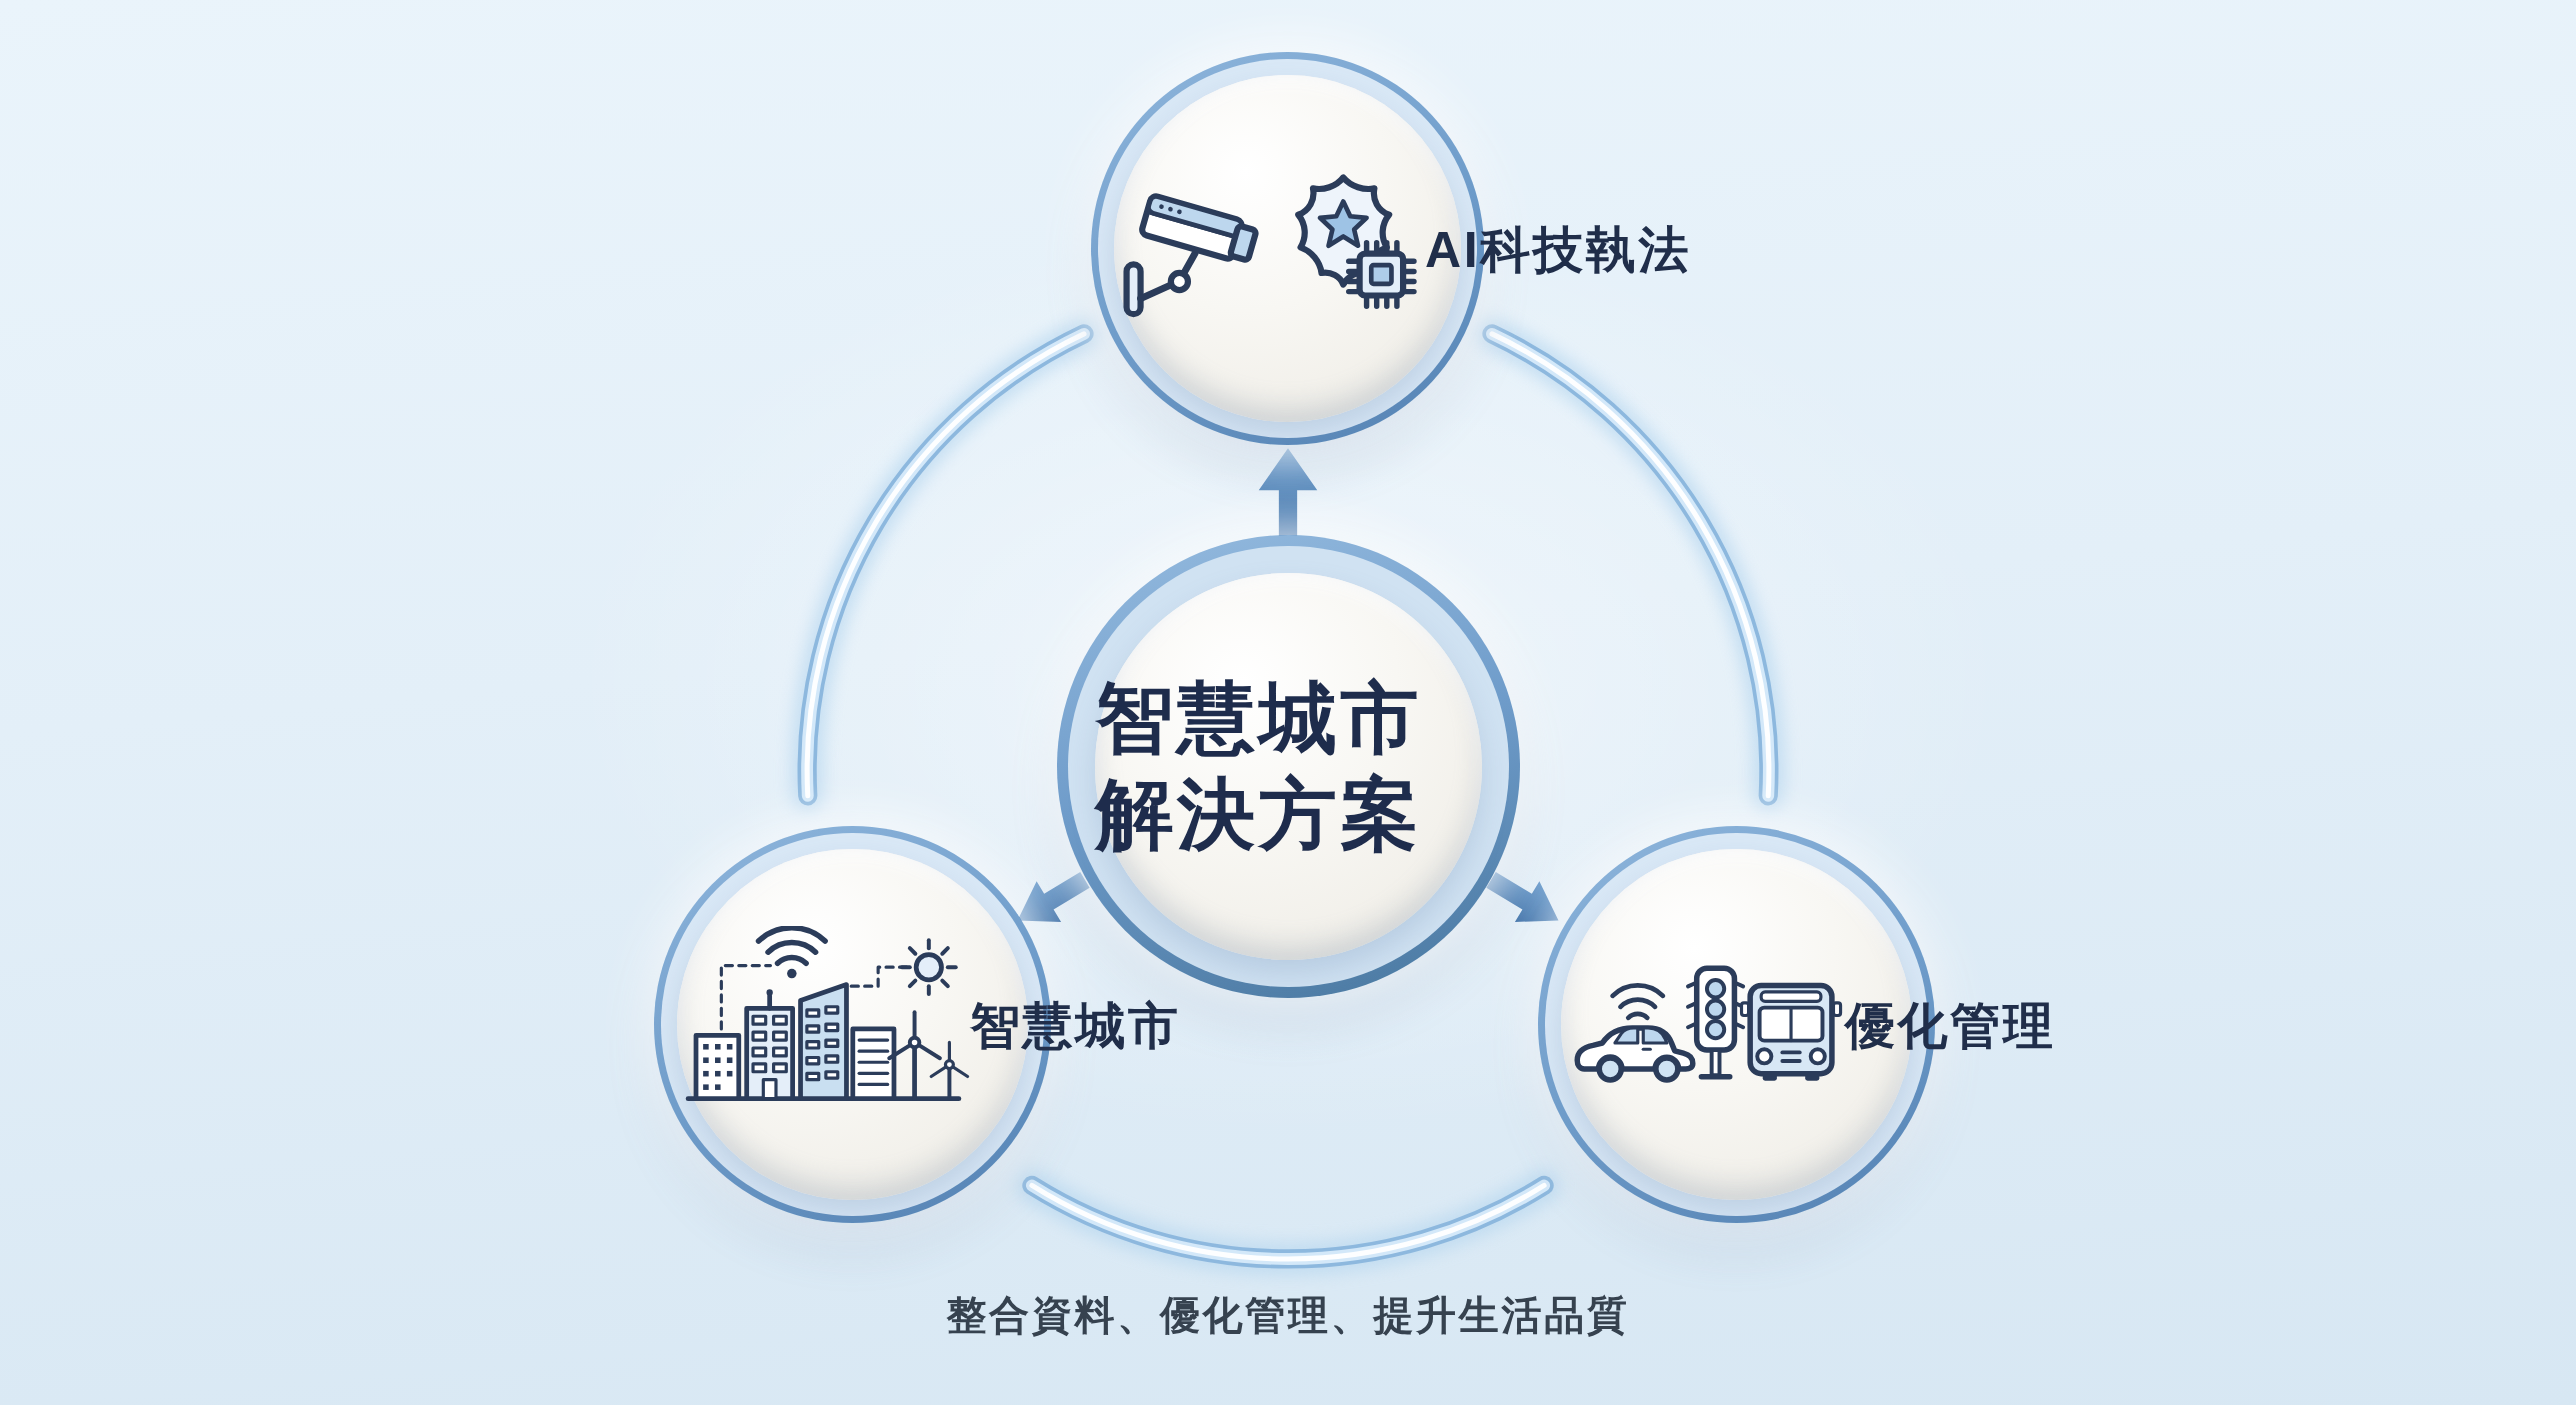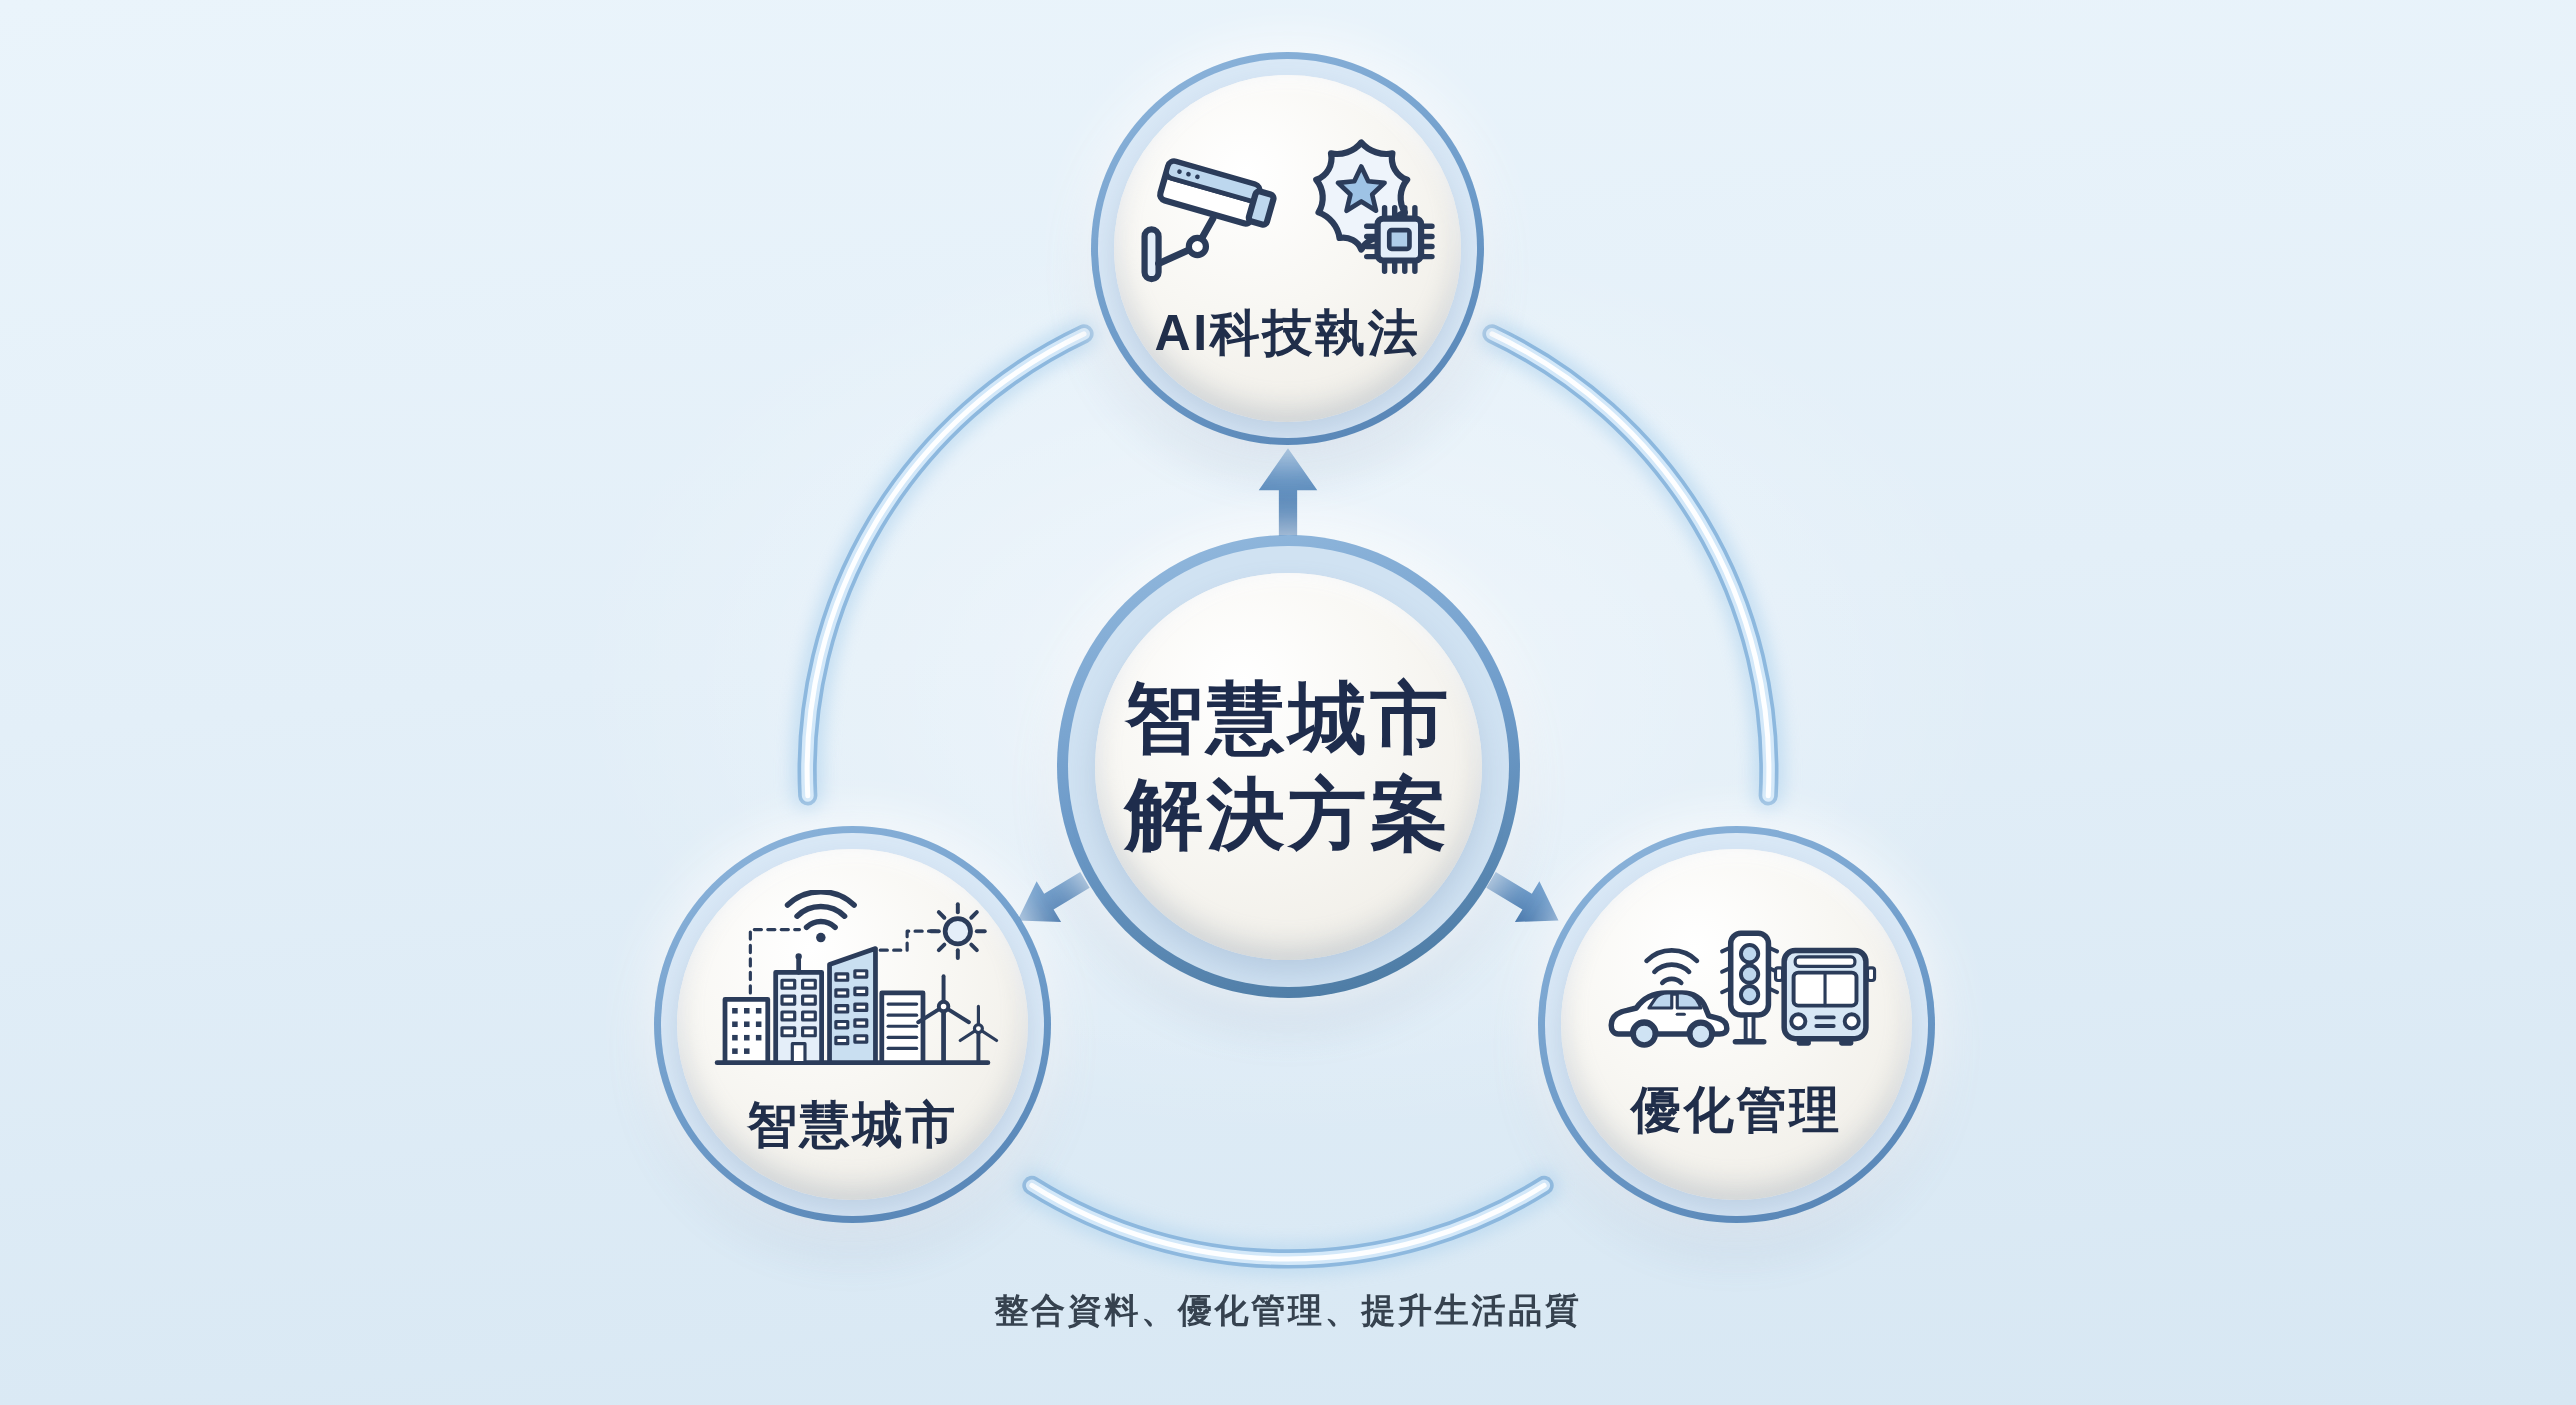--- a/index.html
+++ b/index.html
@@ -27,42 +27,42 @@
     background:linear-gradient(155deg,#8fb6dc 0%,#6e9cca 55%,#5281b3 100%);
     box-shadow:0 0 48px 9.1px rgba(255,255,255,.8), 0 24px 44px rgba(104,140,180,.28);
   }
   .node .gap{width:100%;height:100%;border-radius:50%;box-sizing:border-box;
     background:#d9e8f6;padding:15.6px;}
   .node .inner{
     width:100%;height:100%;border-radius:50%;box-sizing:border-box;
     background:radial-gradient(circle at 38% 28%,#ffffff 0%,#f8f7f3 42%,#f1efe9 76%,#e7e7df 100%);
     box-shadow:inset 0 -12.8px 25.6px rgba(138,152,172,.32), inset 0 9.1px 16.5px rgba(255,255,255,.9),
                0 14.6px 27.4px rgba(108,140,176,.24);
-    display:flex;flex-direction:column;align-items:center;justify-content:center;
+    display:flex;flex-direction:row;align-items:center;
   }
   .node-top{left:1091px;top:52px;width:393px;height:393px;}
   .node-bl {left:654px;top:826px;width:397px;height:397px;}
   .node-br {left:1538px;top:826px;width:397px;height:397px;}
   .node-center{
     left:1057px;top:535px;width:463px;height:463px;padding:11px;
     background:linear-gradient(165deg,#95bbdf 0%,#6f9cca 48%,#48779f 100%);
   }
   .node-center .gap{padding:27.4px;background:#d0e2f2;}
   .icons{display:flex;align-items:center;justify-content:center;}
   .node-label{
     font-size:50px;font-weight:bold;color:#202e4a;letter-spacing:2.7px;margin-top:3.7px;
     white-space:nowrap;
   }
   .center-title{
     text-align:center;font-size:78px;font-weight:bold;color:#1e2c4c;
     line-height:1.22;letter-spacing:3.7px;
   }
   .caption{
     position:absolute;left:0;top:1288px;width:100%;text-align:center;
-    font-size:34px;font-weight:600;color:#36424f;letter-spacing:2.7px;
+    font-size:40px;font-weight:600;color:#36424f;letter-spacing:2.7px;
   }
   .ico{display:block;}
 </style>
 </head>
 <body>
 
 <div class="stage">
 
   <svg class="underlay" width="2576" height="1405" viewBox="0 0 2816 1536">
     <defs>

